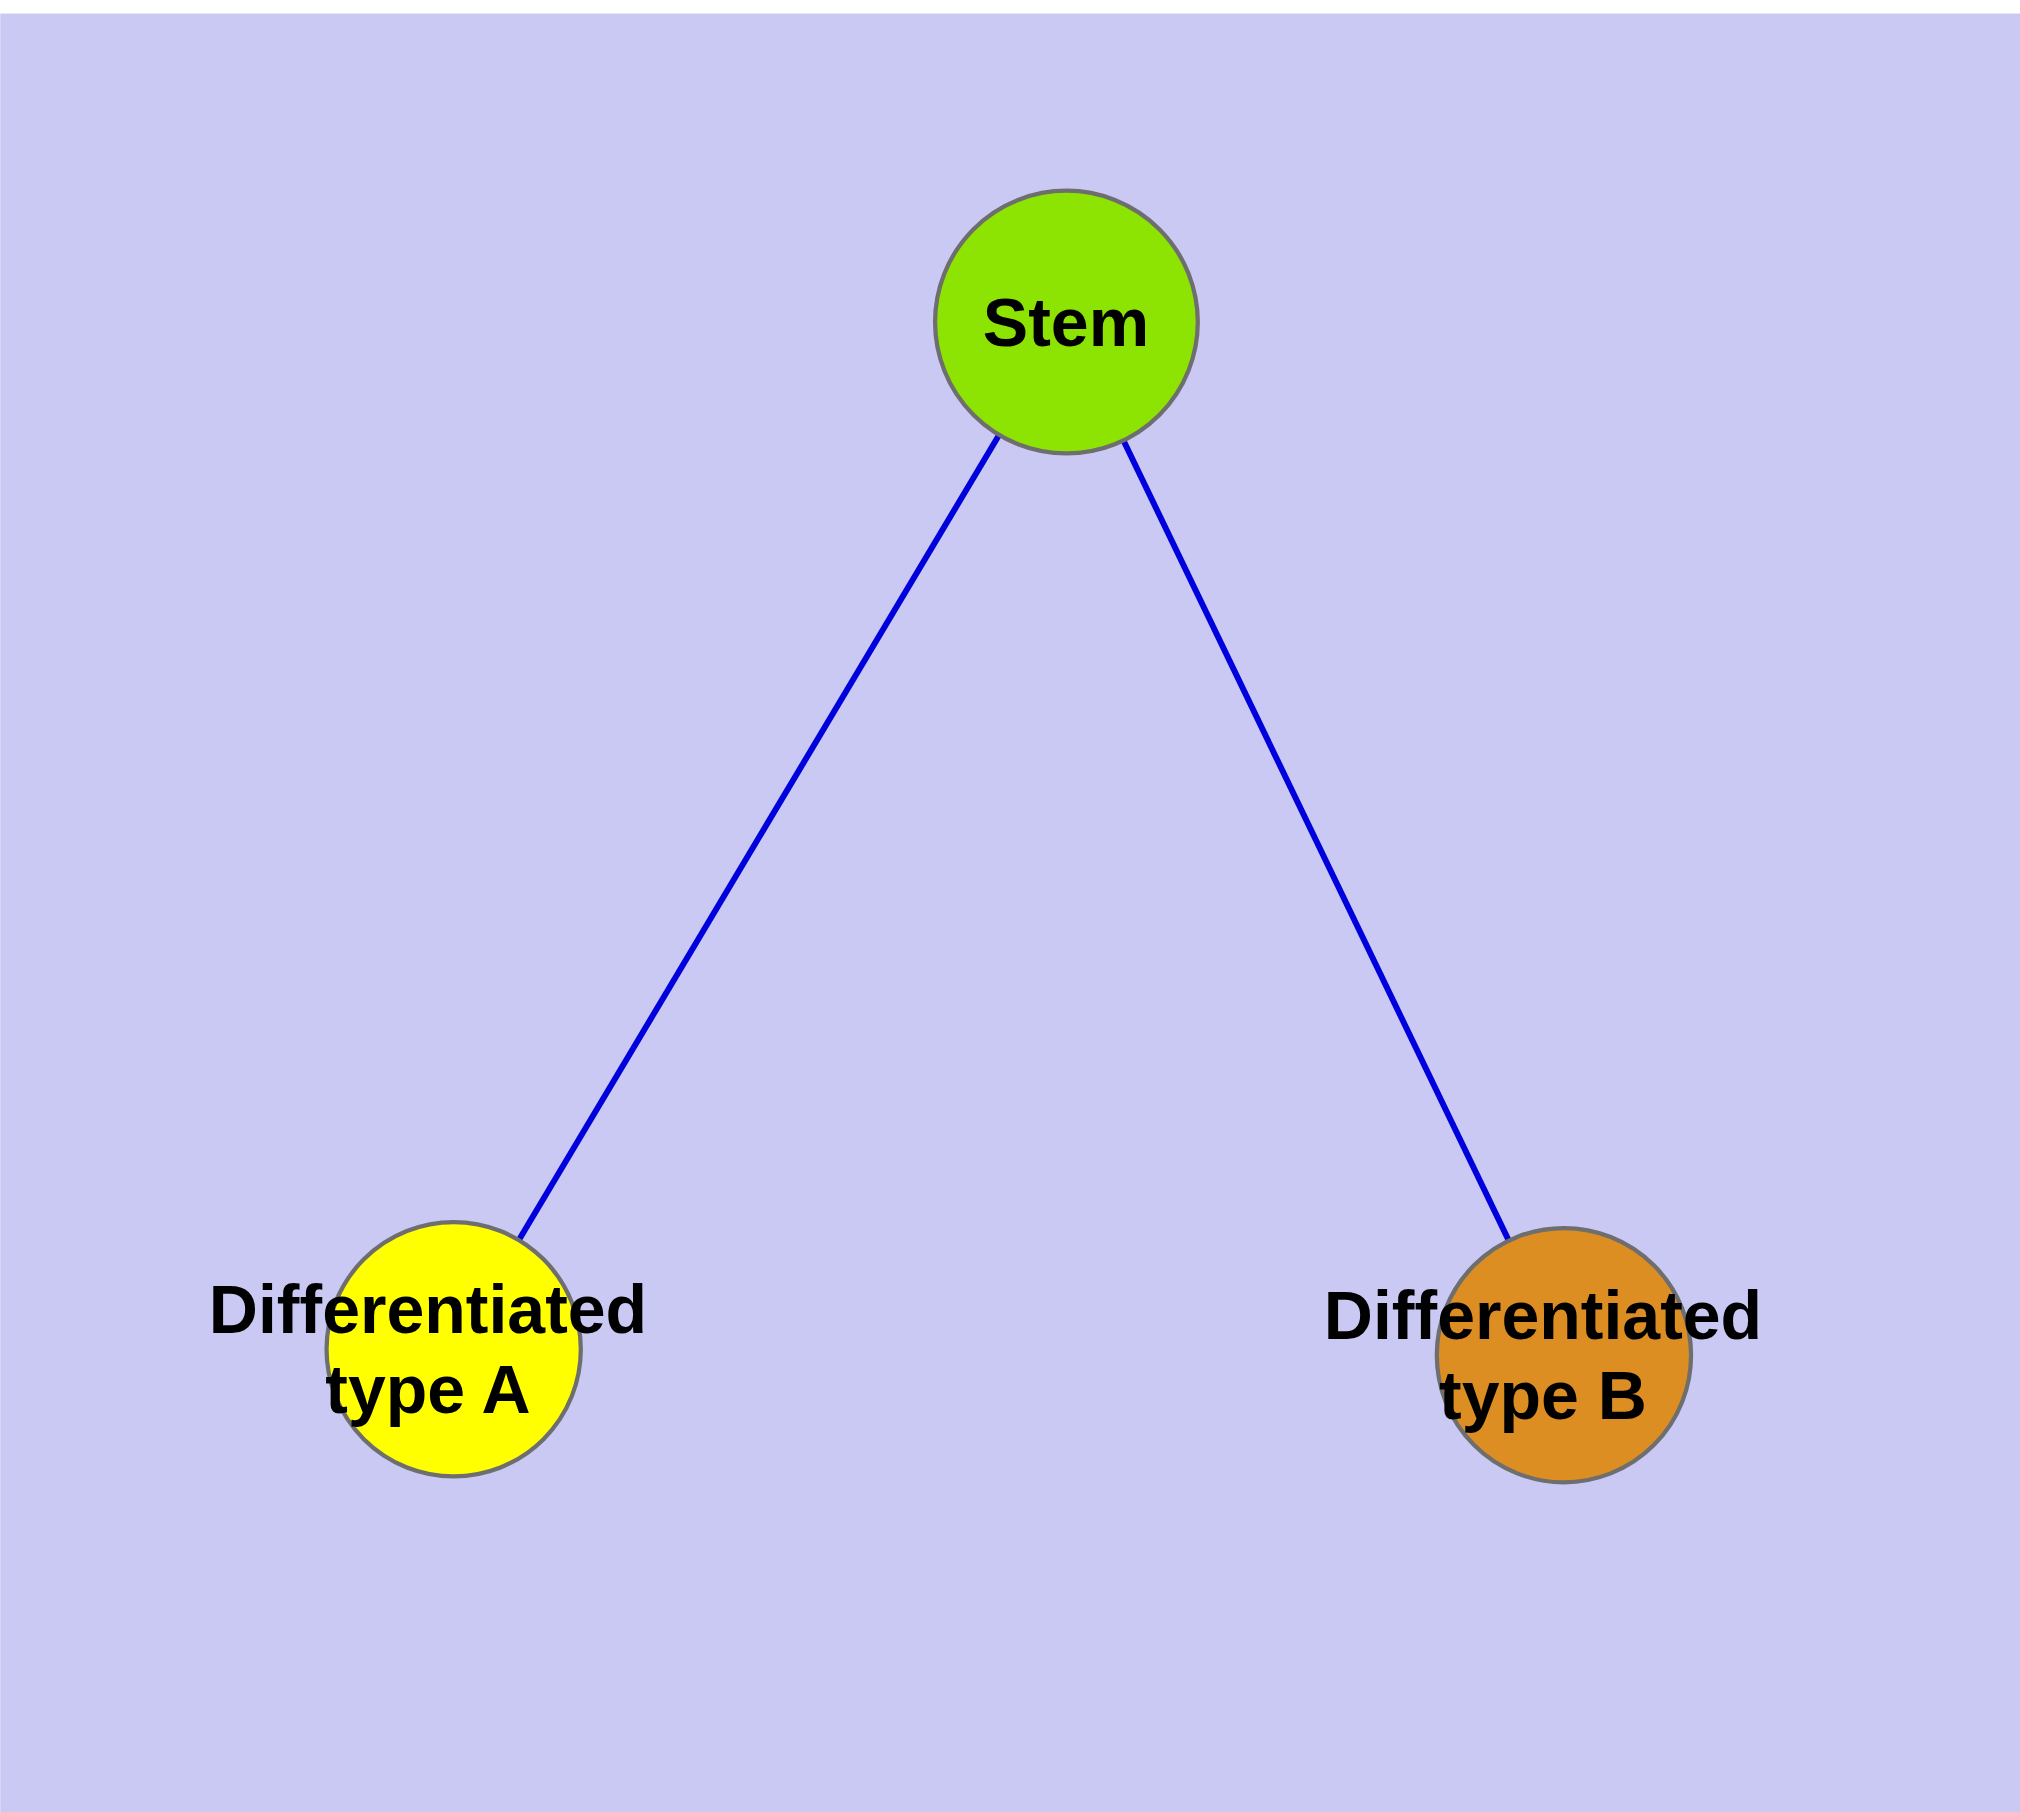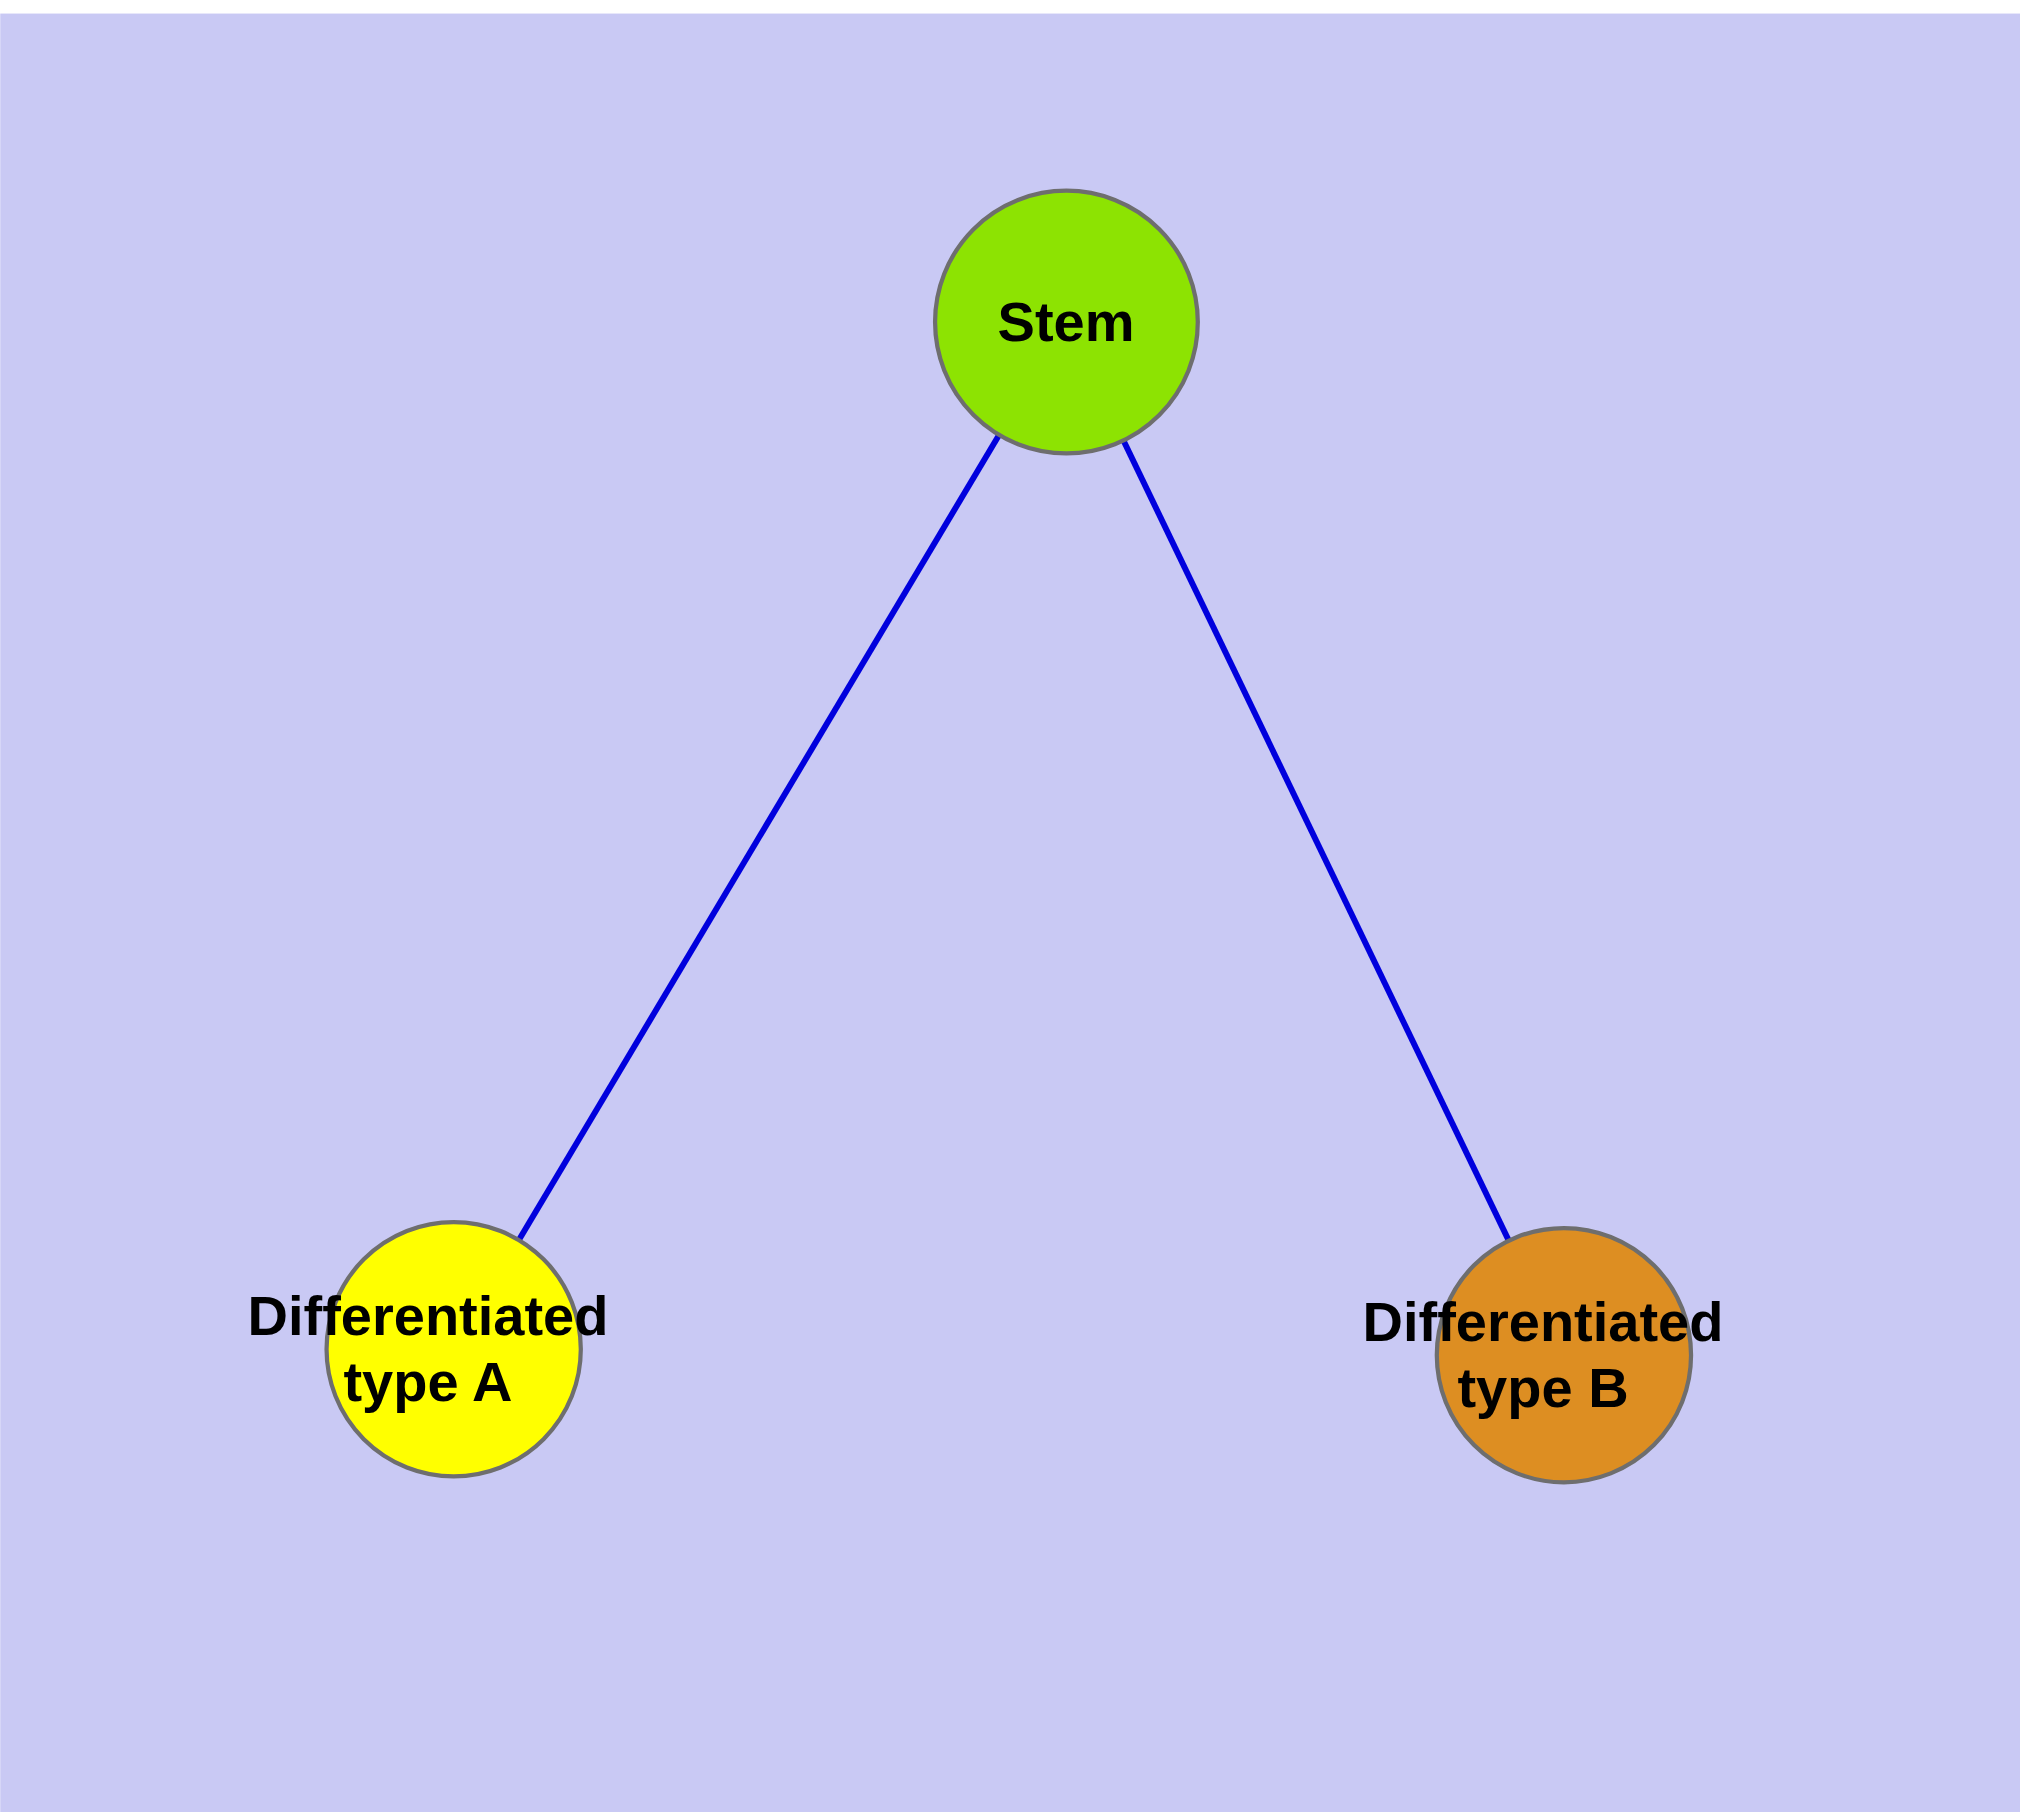--- a/index.html
+++ b/index.html
@@ -19,21 +19,21 @@
   .canvas svg {
     position: absolute;
     top: 0;
     left: 0;
   }
   .node-label {
     position: absolute;
     transform: translate(-50%, -50%);
     text-align: center;
     font-weight: bold;
-    font-size: 56px;
+    font-size: 68px;
     line-height: 1.18;
     color: #000000;
     white-space: pre-line;
     pointer-events: none;
   }
 </style>
 </head>
 <body>
 
 <div class="canvas">

